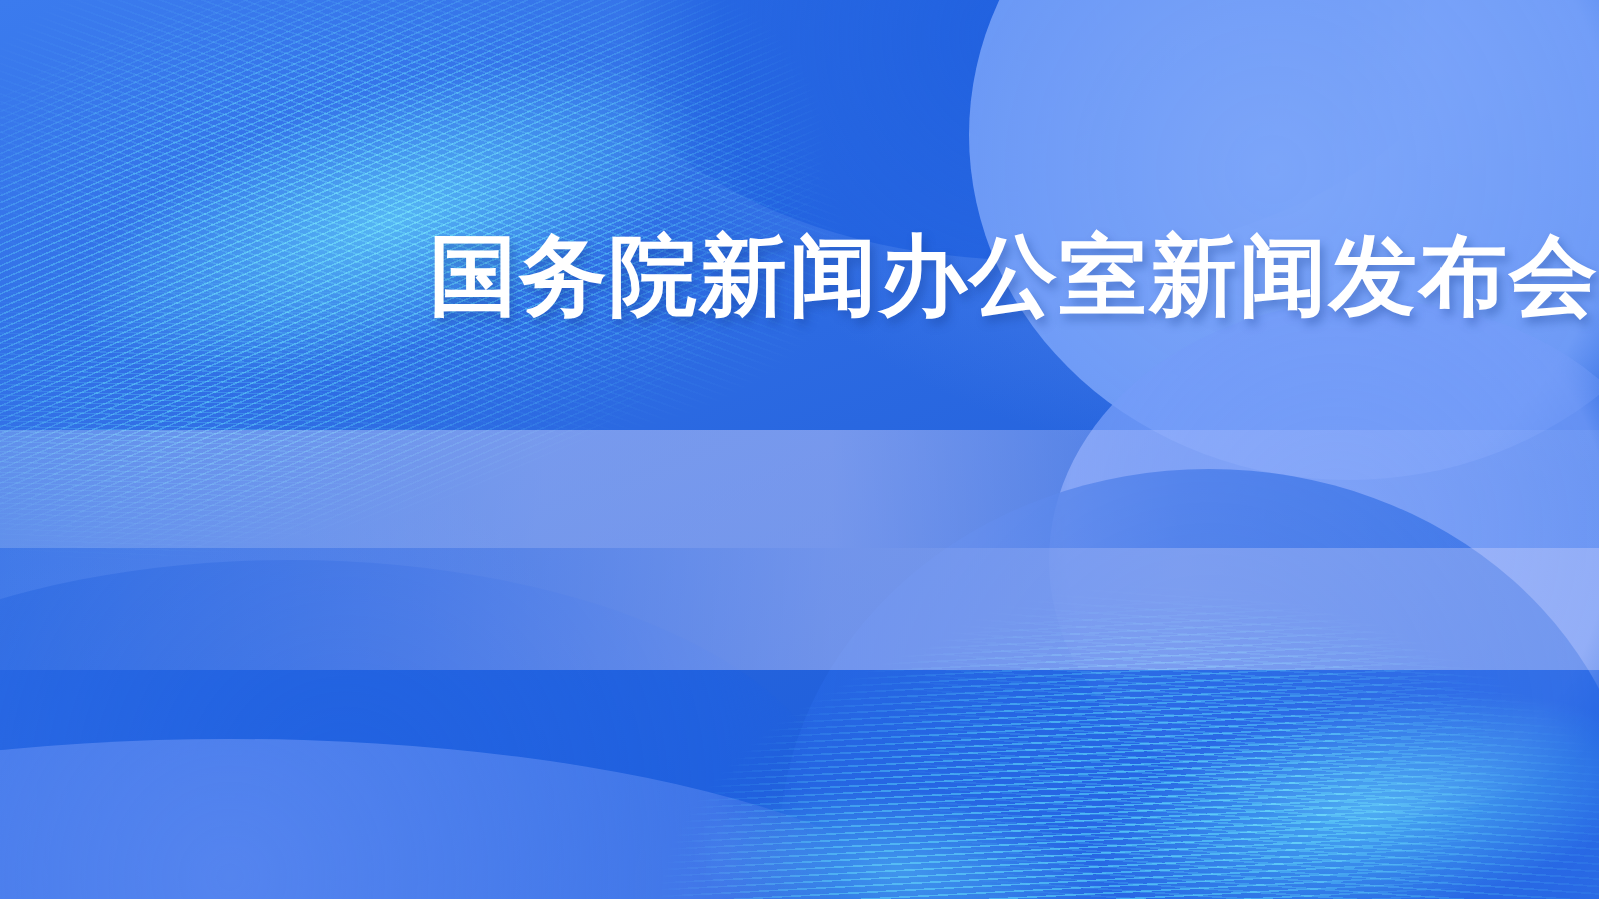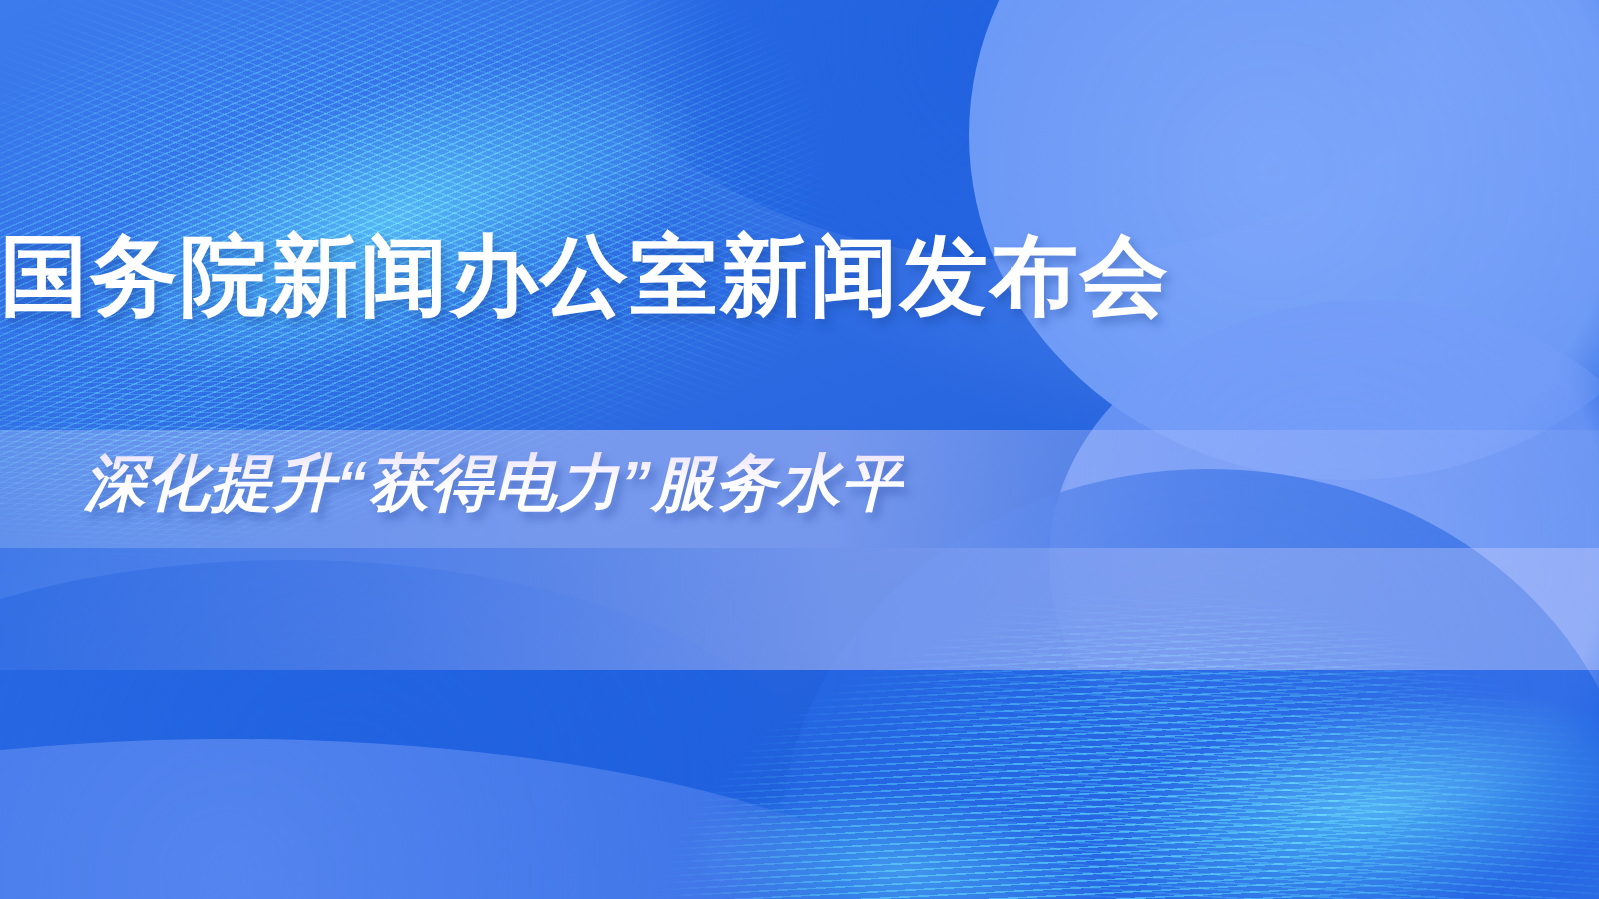--- a/index.html
+++ b/index.html
@@ -174,21 +174,21 @@
       rgba(226,220,255,.40) 52%,
       rgba(232,226,255,.42) 74%,
       rgba(236,230,255,.34) 100%);
   }
 
   
   .title {
     position: absolute;
     left: 0; right: 0;
     top: 232px;
-    text-align: left;
+    text-align: right;
     font-size: 88px;
     line-height: 1;
     font-weight: 700;
     color: #ffffff;
     letter-spacing: 2px;
     text-shadow: 4px 6px 10px rgba(16, 58, 140, .35);
     white-space: nowrap;
   }
 
   .subtitle {
@@ -244,16 +244,15 @@
     <div class="crest crest-1"></div>
     <div class="crest crest-2"></div>
     <div class="crest crest-3"></div>
   </div>
 
   <div class="band band-1"></div>
   <div class="band band-2"></div>
 
   <div class="title">国务院新闻办公室新闻发布会</div>
 
-  <div class="subtitle subtitle-1">深化提升“获得电力”服务水平</div>
 
 
 </div>
 
 </body></html>

